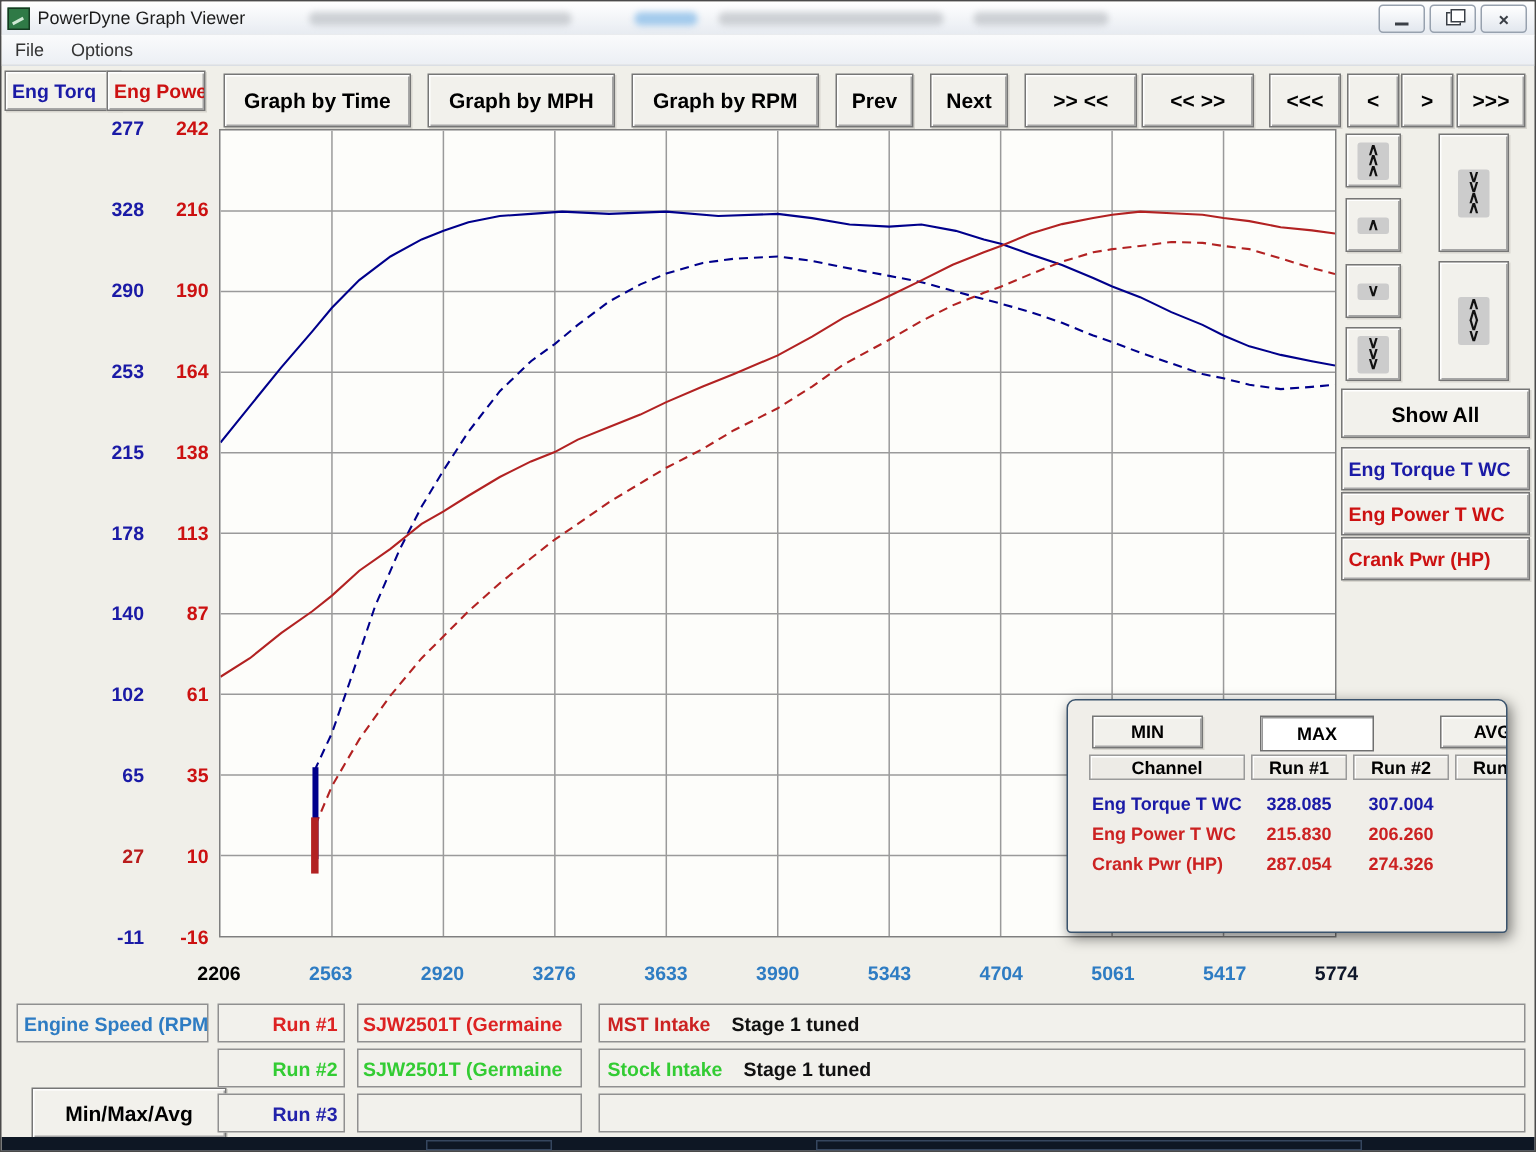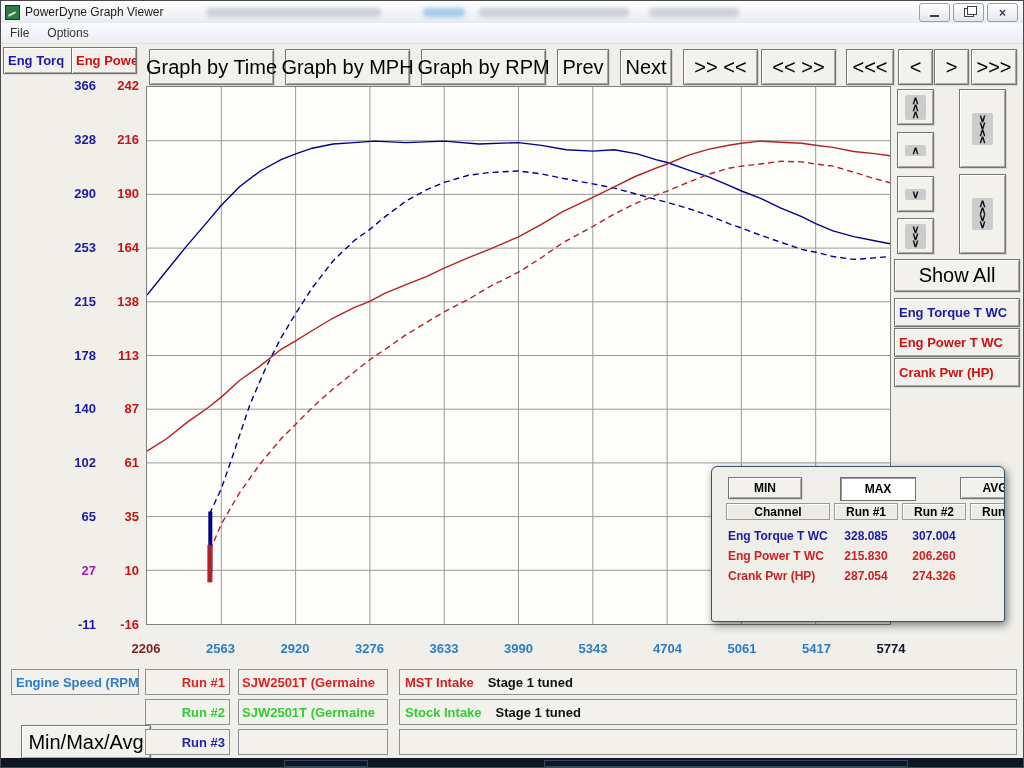--- a/index.html
+++ b/index.html
@@ -28,21 +28,21 @@
     border:1px solid #3a3f46;background:#fff;}
   
   .menubar{position:absolute;left:0;top:22px;width:100%;height:20px;
     background:linear-gradient(#fafbfc,#eceff4);border-bottom:1px solid #dadee4;
     display:flex;align-items:center;font-size:12px;color:#333;}
   .menu-item{padding:0 9px;height:100%;display:flex;align-items:center;}
   
   .btn3d{background:#f2f1ec;border:1px solid #767676;
     box-shadow:inset 1px 1px 0 #ffffff,inset -1px -1px 0 #a6a6a6,1px 1px 0 #d8d6cf;
     display:flex;align-items:center;justify-content:center;color:#000;box-sizing:border-box;}
-  .tbtn{position:absolute;top:48px;height:36px;font-weight:normal;font-size:20px;white-space:nowrap;}
+  .tbtn{position:absolute;top:48px;height:36px;font-weight:bold;font-size:14px;white-space:nowrap;}
   .axtab{position:absolute;top:46px;height:27px;font-weight:bold;font-size:13px;
     overflow:hidden;white-space:nowrap;justify-content:flex-start;padding-left:4px;}
   
   .ylabel{position:absolute;width:42px;text-align:right;font-weight:bold;font-size:13px;}
   .xlabel{position:absolute;top:640px;width:64px;text-align:center;font-weight:bold;font-size:13px;}
   
   .plot{position:absolute;left:145px;top:85px;width:745px;height:539px;
     background:#fdfdfa;border:1px solid #7f7f7f;box-sizing:border-box;}
   .plot svg{display:block;width:100%;height:100%;}
   
@@ -129,39 +129,39 @@
       <div class="tbtn btn3d" style="left: 619px; width: 52px;">Next</div>
       <div class="tbtn btn3d" style="left: 682px; width: 75px;">&gt;&gt; &lt;&lt;</div>
       <div class="tbtn btn3d" style="left: 760px; width: 75px;">&lt;&lt; &gt;&gt;</div>
       <div class="tbtn btn3d" style="left: 845px; width: 48px;">&lt;&lt;&lt;</div>
       <div class="tbtn btn3d" style="left: 897px; width: 35px;">&lt;</div>
       <div class="tbtn btn3d" style="left: 933px; width: 35px;">&gt;</div>
       <div class="tbtn btn3d" style="left: 970px; width: 46px;">&gt;&gt;&gt;</div>
     </div>
 
   <div id="yaxis">
-      <div class="ylabel" style="left: 53px; top: 77px; color: rgb(26, 26, 166);">366</div>
+      <div class="ylabel" style="left: 53px; top: 77px; color: rgb(26, 26, 166);">277</div>
       <div class="ylabel" style="left: 96px; top: 77px; color: rgb(204, 17, 17);">242</div>
       <div class="ylabel" style="left: 53px; top: 130.9px; color: rgb(26, 26, 166);">328</div>
       <div class="ylabel" style="left: 96px; top: 130.9px; color: rgb(204, 17, 17);">216</div>
       <div class="ylabel" style="left: 53px; top: 184.8px; color: rgb(26, 26, 166);">290</div>
       <div class="ylabel" style="left: 96px; top: 184.8px; color: rgb(204, 17, 17);">190</div>
       <div class="ylabel" style="left: 53px; top: 238.7px; color: rgb(26, 26, 166);">253</div>
       <div class="ylabel" style="left: 96px; top: 238.7px; color: rgb(204, 17, 17);">164</div>
       <div class="ylabel" style="left: 53px; top: 292.6px; color: rgb(26, 26, 166);">215</div>
       <div class="ylabel" style="left: 96px; top: 292.6px; color: rgb(204, 17, 17);">138</div>
       <div class="ylabel" style="left: 53px; top: 346.5px; color: rgb(26, 26, 166);">178</div>
       <div class="ylabel" style="left: 96px; top: 346.5px; color: rgb(204, 17, 17);">113</div>
       <div class="ylabel" style="left: 53px; top: 400.4px; color: rgb(26, 26, 166);">140</div>
       <div class="ylabel" style="left: 96px; top: 400.4px; color: rgb(204, 17, 17);">87</div>
       <div class="ylabel" style="left: 53px; top: 454.3px; color: rgb(26, 26, 166);">102</div>
       <div class="ylabel" style="left: 96px; top: 454.3px; color: rgb(204, 17, 17);">61</div>
       <div class="ylabel" style="left: 53px; top: 508.2px; color: rgb(26, 26, 166);">65</div>
       <div class="ylabel" style="left: 96px; top: 508.2px; color: rgb(204, 17, 17);">35</div>
-      <div class="ylabel" style="left: 53px; top: 562.1px; color: #a21caf;">27</div>
+      <div class="ylabel" style="left: 53px; top: 562.1px; color: #b91c1c;">27</div>
       <div class="ylabel" style="left: 96px; top: 562.1px; color: rgb(204, 17, 17);">10</div>
       <div class="ylabel" style="left: 53px; top: 616px; color: rgb(26, 26, 166);">-11</div>
       <div class="ylabel" style="left: 96px; top: 616px; color: rgb(204, 17, 17);">-16</div>
     </div>
 
   <div class="plot">
     <svg id="plot-svg" viewBox="0 0 743 537" preserveAspectRatio="none">
         <line x1="74.3" y1="0" x2="74.3" y2="537" stroke="#9a9a9a" stroke-width="1"></line>
         <line x1="0" y1="53.7" x2="743" y2="53.7" stroke="#9a9a9a" stroke-width="1"></line>
         <line x1="148.6" y1="0" x2="148.6" y2="537" stroke="#9a9a9a" stroke-width="1"></line>
@@ -183,21 +183,21 @@
         <polyline points="0.0,208.0 19.6,183.7 40.4,158.1 61.2,133.9 74.3,118.2 92.5,99.7 113.3,84.0 134.1,72.6 148.7,66.9 165.3,61.2 186.2,57.0 207.0,55.6 227.8,54.1 259.1,55.6 297.2,54.1 331.9,57.0 371.5,55.6 394.4,58.4 419.4,62.7 445.8,64.1 467.3,62.7 490.2,66.9 508.9,72.6 520.2,75.5 540.2,82.6 561.0,89.7 581.8,98.3 594.5,104.0 613.1,111.1 633.9,121.1 654.7,129.6 668.7,136.7 685.9,143.9 706.8,149.6 727.6,153.8 743.0,156.7" fill="none" stroke="#00008b" stroke-width="1.4"></polyline>
         <polyline points="62.3,487.1 63.7,424.5 74.3,401.7 86.2,367.5 102.9,317.6 119.5,279.2 134.1,250.7 148.7,226.5 165.3,200.8 186.2,173.8 207.0,153.8 222.8,142.4 238.2,129.6 259.1,114.0 279.9,102.6 297.2,95.4 321.5,88.3 342.3,85.5 371.5,84.0 394.4,86.9 415.2,91.2 445.8,96.9 467.3,101.1 488.1,106.8 508.9,112.5 520.2,115.4 540.2,121.1 561.0,128.2 581.8,136.7 594.5,141.0 613.1,148.1 633.9,155.3 654.7,162.4 668.7,165.2 685.9,169.5 706.8,172.4 727.6,170.9 743.0,169.5" fill="none" stroke="#00008b" stroke-width="1.4" stroke-dasharray="6,4"></polyline>
         <polyline points="0.0,364.2 19.6,351.8 40.4,335.1 61.2,320.5 74.3,310.1 92.5,293.5 113.3,278.9 134.1,262.3 148.7,253.9 165.3,243.5 186.2,231.0 207.0,220.6 222.8,214.4 238.2,206.1 259.1,197.7 279.9,189.4 297.2,181.1 321.5,170.7 342.3,162.3 371.5,149.9 394.4,137.4 415.2,124.9 445.8,110.3 467.3,99.9 488.1,89.5 508.9,81.2 520.2,77.0 540.2,68.7 561.0,62.4 581.8,58.3 594.5,56.2 613.1,54.1 633.9,55.2 654.7,56.2 668.7,58.3 685.9,60.4 706.8,64.5 727.6,66.6 743.0,68.7" fill="none" stroke="#b22222" stroke-width="1.4"></polyline>
         <polyline points="62.3,493.3 63.7,462.1 74.3,437.1 92.5,405.9 113.3,376.7 134.1,351.8 148.7,337.2 165.3,320.5 186.2,301.8 207.0,285.2 222.8,272.7 238.2,262.3 259.1,247.7 279.9,235.2 297.2,224.8 321.5,212.3 342.3,199.8 371.5,185.2 394.4,170.7 415.2,156.1 445.8,139.5 467.3,127.0 488.1,116.6 508.9,108.2 520.2,104.1 540.2,95.7 561.0,87.4 581.8,81.2 594.5,79.1 613.1,77.0 633.9,74.3 654.7,74.9 668.7,77.0 685.9,79.1 706.8,85.3 727.6,91.6 743.0,95.7" fill="none" stroke="#b22222" stroke-width="1.4" stroke-dasharray="6,4"></polyline>
         <line x1="63.30493273542601" y1="485.72148541114063" x2="63.30493273542601" y2="424.47214854111405" stroke="#00008b" stroke-width="4"></line>
         <line x1="62.8884529147982" y1="495.3720930232558" x2="62.8884529147982" y2="457.906976744186" stroke="#b22222" stroke-width="5"></line>
       </svg>
   </div>
 
   <div id="xaxis">
-      <div class="xlabel" style="left: 113px; color: #7f1d1d;">2206</div>
+      <div class="xlabel" style="left: 113px; color: #000000;">2206</div>
       <div class="xlabel" style="left: 187.5px; color: rgb(46, 124, 195);">2563</div>
       <div class="xlabel" style="left: 262px; color: rgb(46, 124, 195);">2920</div>
       <div class="xlabel" style="left: 336.5px; color: rgb(46, 124, 195);">3276</div>
       <div class="xlabel" style="left: 411px; color: rgb(46, 124, 195);">3633</div>
       <div class="xlabel" style="left: 485.5px; color: rgb(46, 124, 195);">3990</div>
       <div class="xlabel" style="left: 560px; color: rgb(46, 124, 195);">5343</div>
       <div class="xlabel" style="left: 634.5px; color: rgb(46, 124, 195);">4704</div>
       <div class="xlabel" style="left: 709px; color: rgb(46, 124, 195);">5061</div>
       <div class="xlabel" style="left: 783.5px; color: rgb(46, 124, 195);">5417</div>
       <div class="xlabel" style="left: 858px; color: #0f172a;">5774</div>

